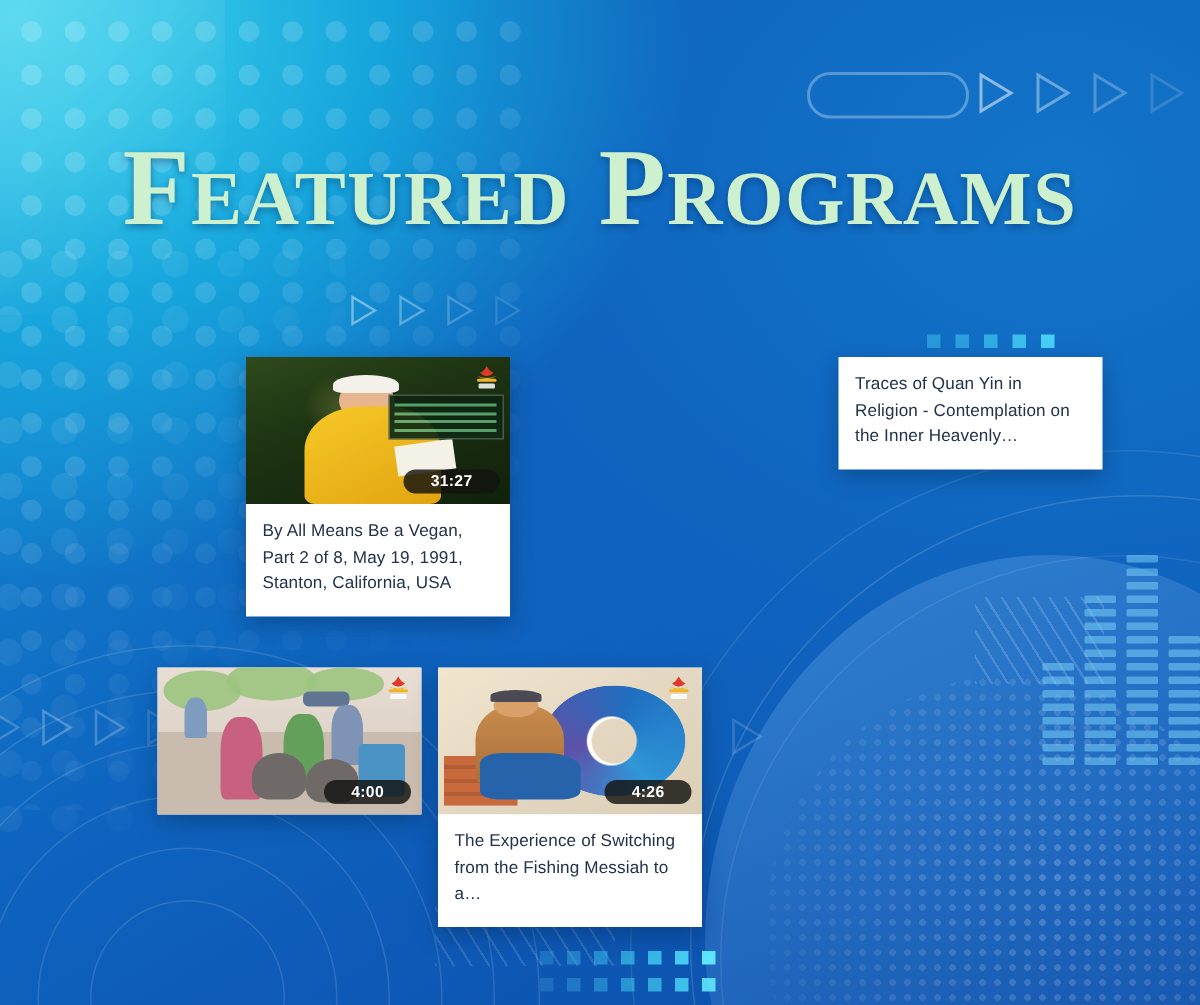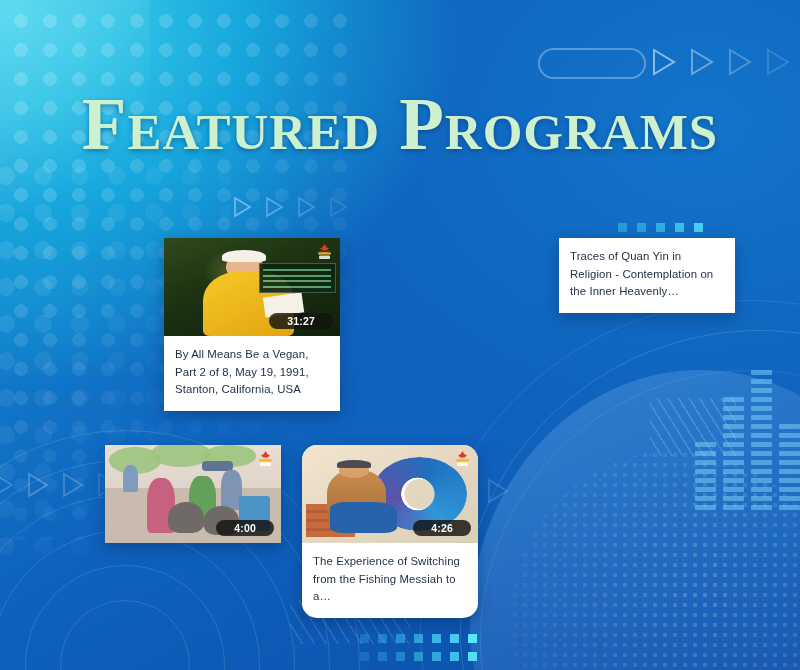--- a/index.html
+++ b/index.html
@@ -491,21 +491,21 @@
             <path d="M9.5 1 C11 4 12.5 5 14 5.5 C12.5 7 11 7.6 9.5 7.8 C8 7.6 6.5 7 5 5.5 C6.5 5 8 4 9.5 1Z" fill="#e03a26"></path>
             <path d="M3 7.5 Q9.5 12 16 7.5 Q9.5 10.5 3 7.5Z" fill="#f2b422"></path>
             <rect x="3" y="9.5" width="13" height="2" rx="1" fill="#f2b422"></rect>
             <rect x="4" y="12.6" width="11" height="3.4" rx="1" fill="#ffffff" opacity=".85"></rect>
           </svg>
         </span>
         <span class="badge-time">4:00</span>
       </div>
     </div>
 
-    <div class="card" style="left:302px; top:445px;border-radius:15px;">
+    <div class="card" style="left:292px; top:445px;">
       <div class="thumb">
         <div class="scene sc5">
           <div class="swirl"></div>
           <div class="step"></div>
           <div class="man"></div>
           <div class="pant"></div>
           <div style="position:absolute;left:21%;top:18%;width:17%;height:16%;background:#d9a06a;border-radius:50%"></div>
           <div style="position:absolute;left:20%;top:15%;width:19%;height:8%;background:#4b4a55;border-radius:50% 50% 10% 10%"></div>
         </div>
         <span class="logo-badge">

